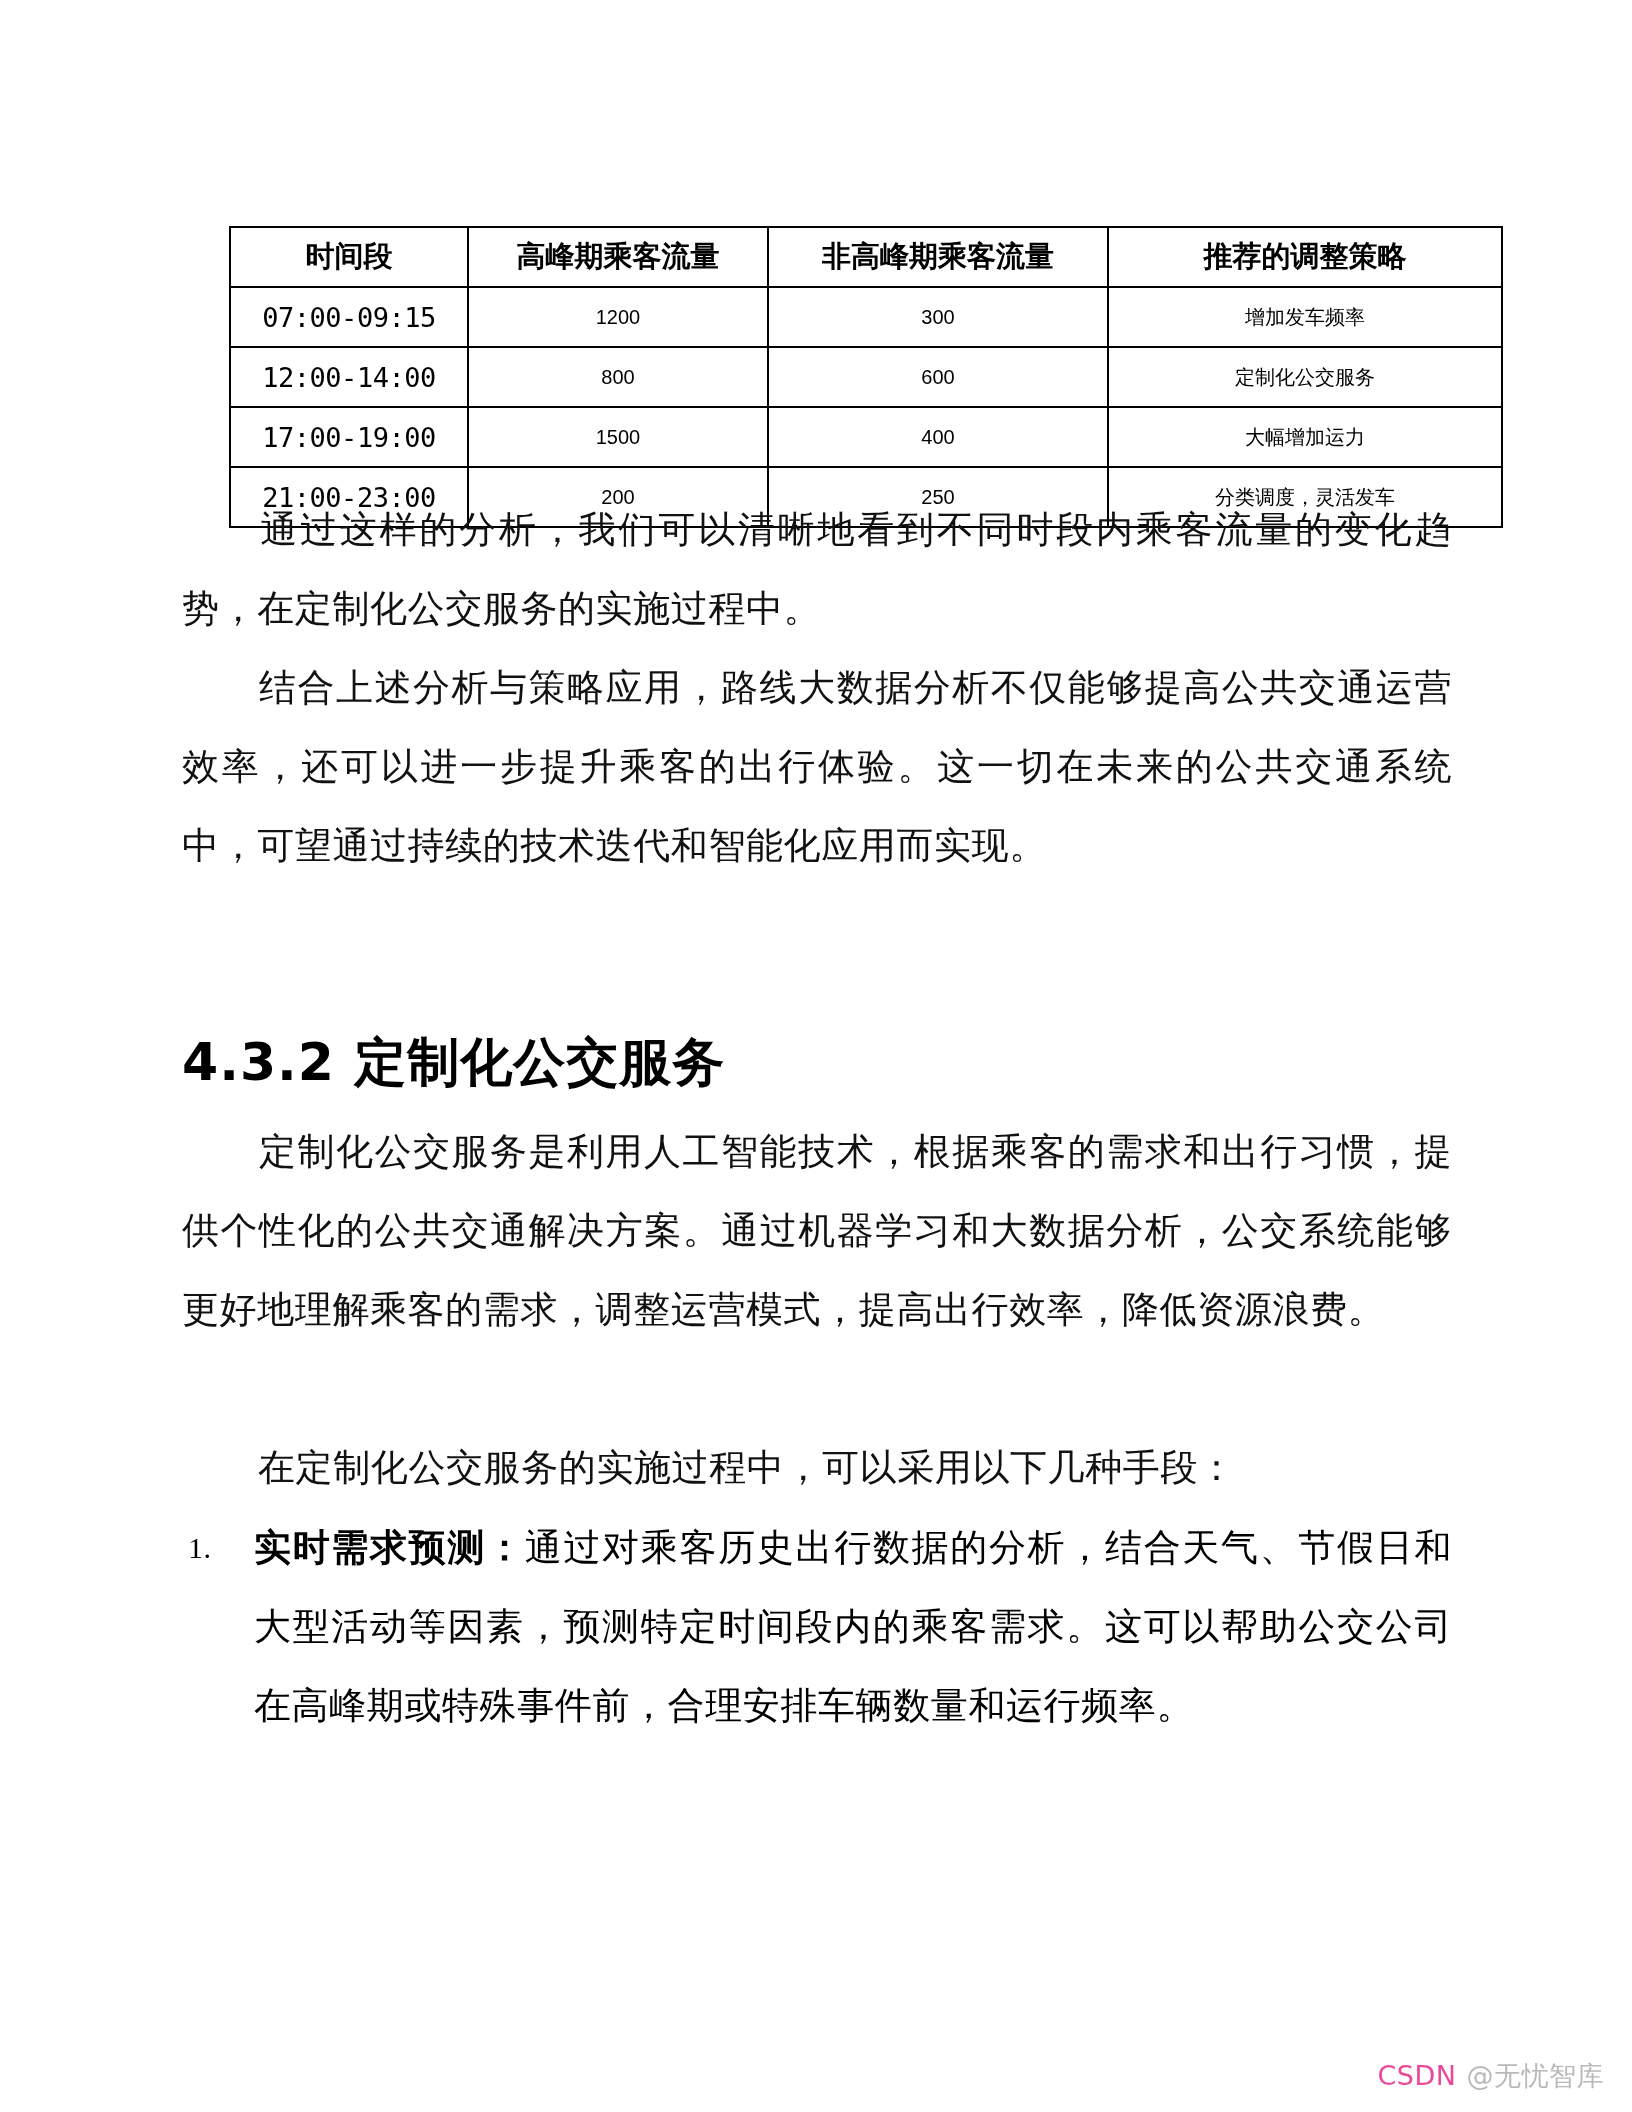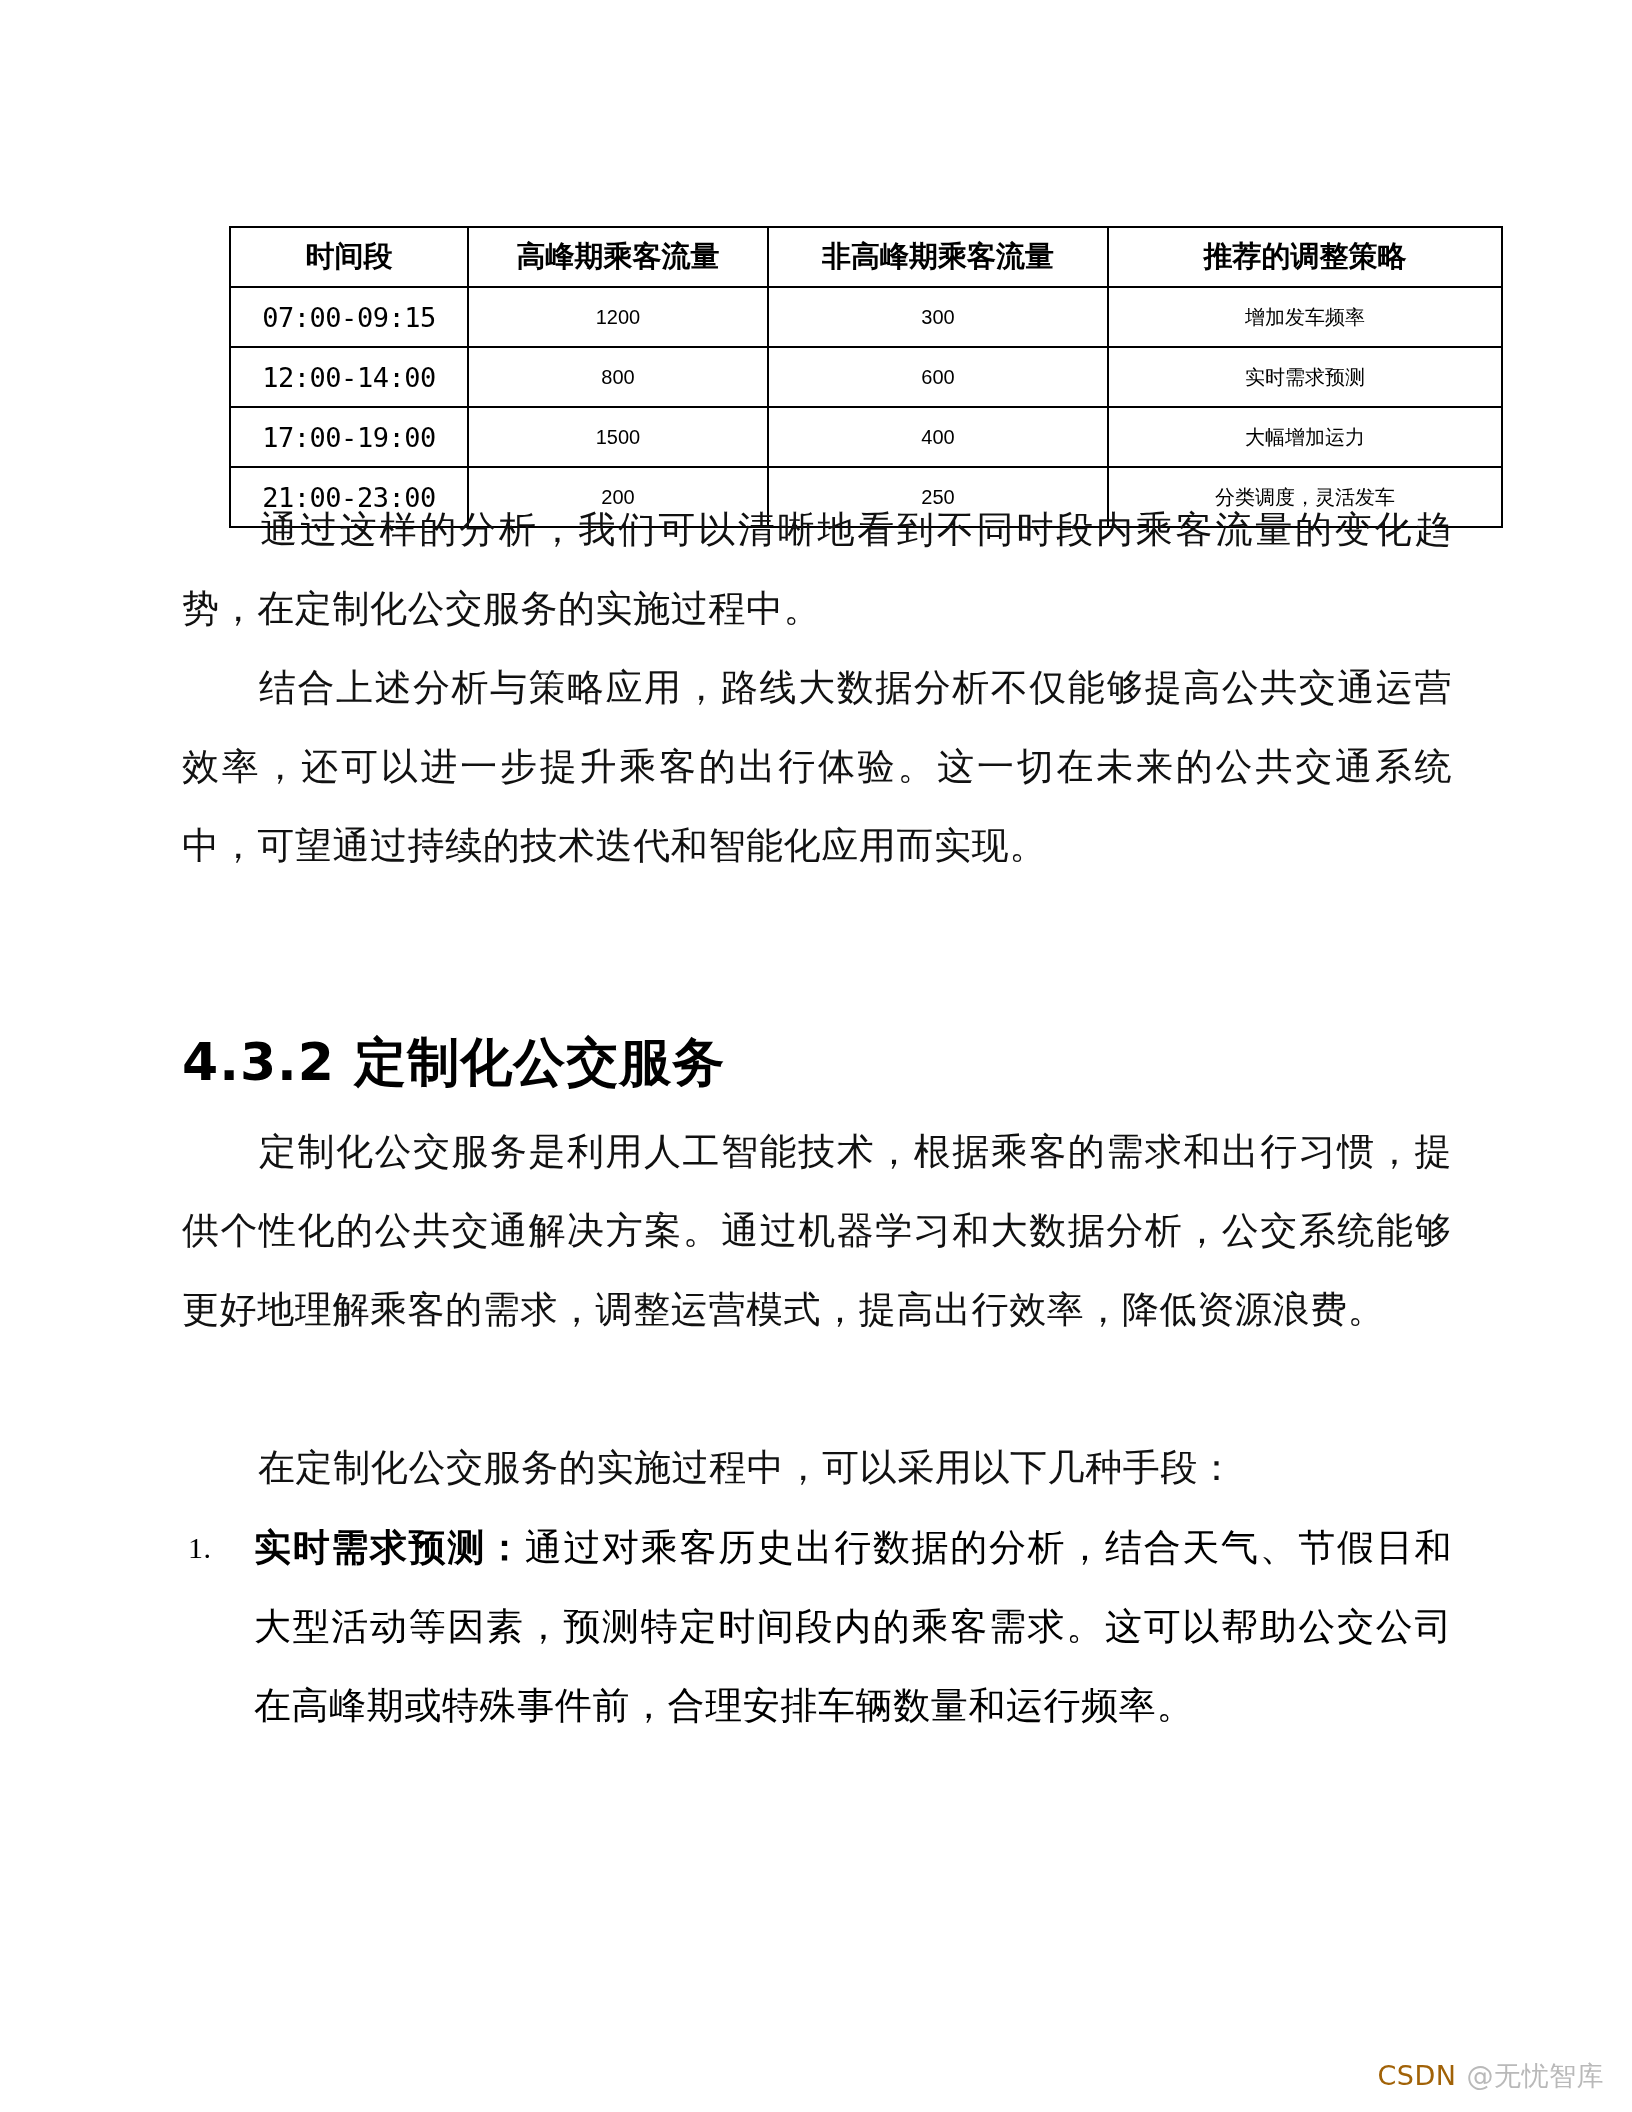--- a/index.html
+++ b/index.html
@@ -118,21 +118,21 @@
   .watermark {
     position: absolute;
     right: 28px;
     bottom: 18px;
     font-family: "DejaVu Sans", "Liberation Sans", sans-serif;
     font-size: 27px;
     color: #c9c9c9;
     white-space: nowrap;
     letter-spacing: 0.5px;
   }
-  .watermark .wm-brand { color: #a16207; margin-right: 10px; }
+  .watermark .wm-brand { color: #ec4899; margin-right: 10px; }
   .watermark .wm-user { color: #b9b9b9; }
 </style>
 </head>
 <body>
 
 <div class="page">
 
   <div class="table-wrap">
     <table class="flow-table">
       <colgroup>
@@ -153,21 +153,21 @@
         <tr>
           <td class="time-cell">07:00-09:15</td>
           <td>1200</td>
           <td>300</td>
           <td>增加发车频率</td>
         </tr>
         <tr>
           <td class="time-cell">12:00-14:00</td>
           <td>800</td>
           <td>600</td>
-          <td>实时需求预测</td>
+          <td>定制化公交服务</td>
         </tr>
         <tr>
           <td class="time-cell">17:00-19:00</td>
           <td>1500</td>
           <td>400</td>
           <td>大幅增加运力</td>
         </tr>
         <tr>
           <td class="time-cell">21:00-23:00</td>
           <td>200</td>

